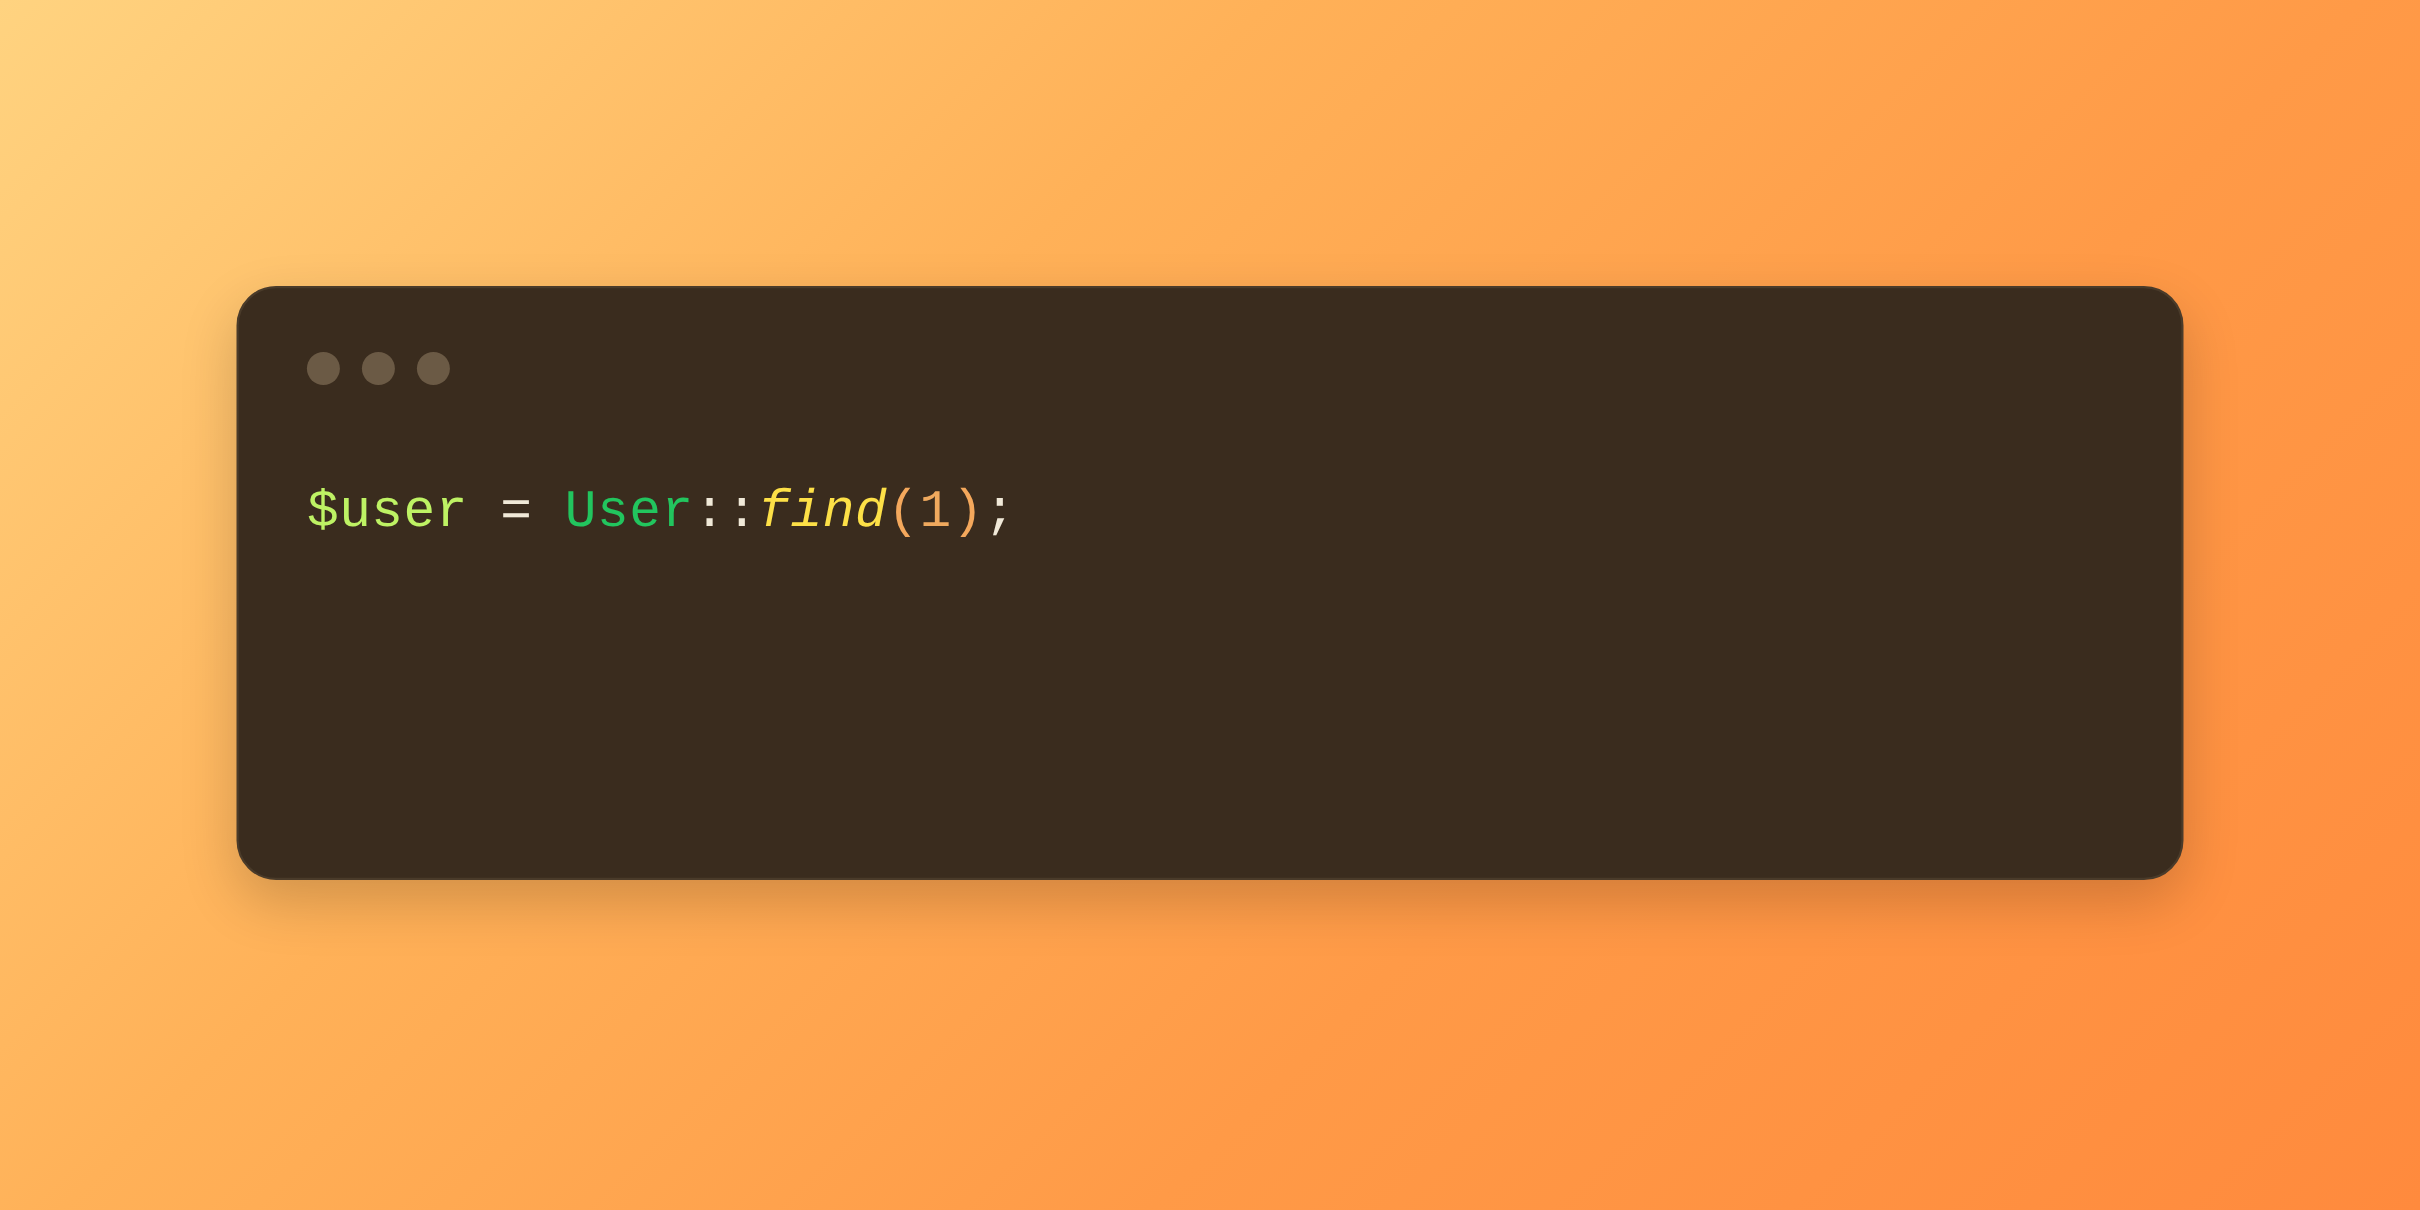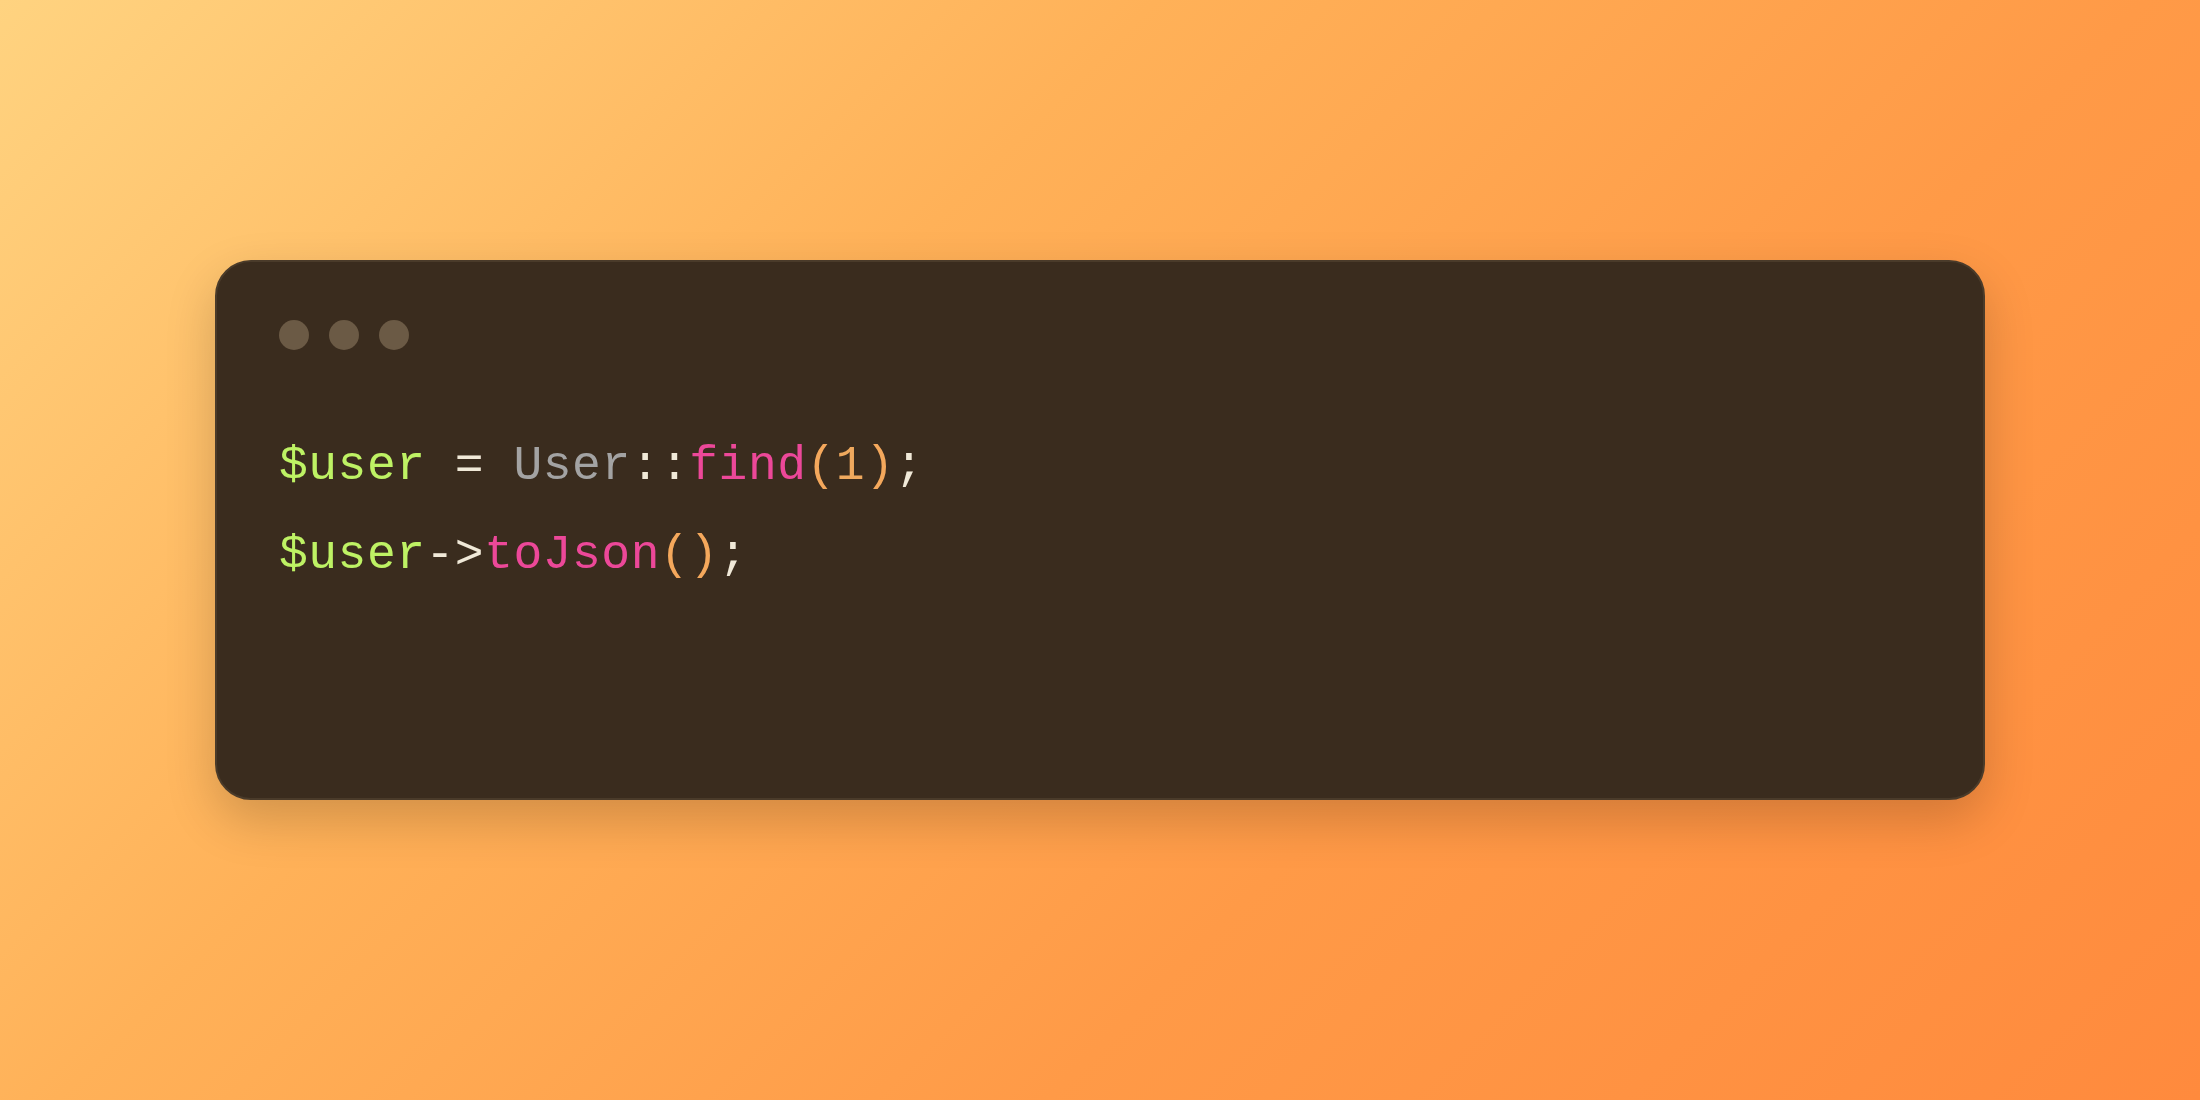--- a/index.html
+++ b/index.html
@@ -58,29 +58,30 @@
 
     .tok-var {
       color: #bef264;
     }
 
     .tok-op {
       color: #f0e9d8;
     }
 
     .tok-class {
-      color: #a3a3a3;
+      color: #22c55e;
     }
 
     .tok-static {
       color: #f0e9d8;
     }
 
     .tok-func {
-      color: #ec4899;
+      color: #fde047;
+      font-style: italic;
     }
 
     .tok-paren {
       color: #f4a85c;
     }
 
     .tok-num {
       color: #efa95e;
     }
 
@@ -96,15 +97,14 @@
 <body>
 
 <div class="code-window">
   <div class="traffic-lights">
     <div class="traffic-light"></div>
     <div class="traffic-light"></div>
     <div class="traffic-light"></div>
   </div>
   <div class="code-content">
     <div class="code-line"><span class="tok-var">$user</span><span class="tok-op"> </span><span class="tok-op">=</span><span class="tok-op"> </span><span class="tok-class">User</span><span class="tok-static">::</span><span class="tok-func">find</span><span class="tok-paren">(</span><span class="tok-num">1</span><span class="tok-paren">)</span><span class="tok-punct">;</span></div>
-    <div class="code-line"><span class="tok-var">$user</span><span class="tok-arrow">-&gt;</span><span class="tok-func">toJson</span><span class="tok-paren">(</span><span class="tok-paren">)</span><span class="tok-punct">;</span></div>
   </div>
 </div>
 
 </body></html>

